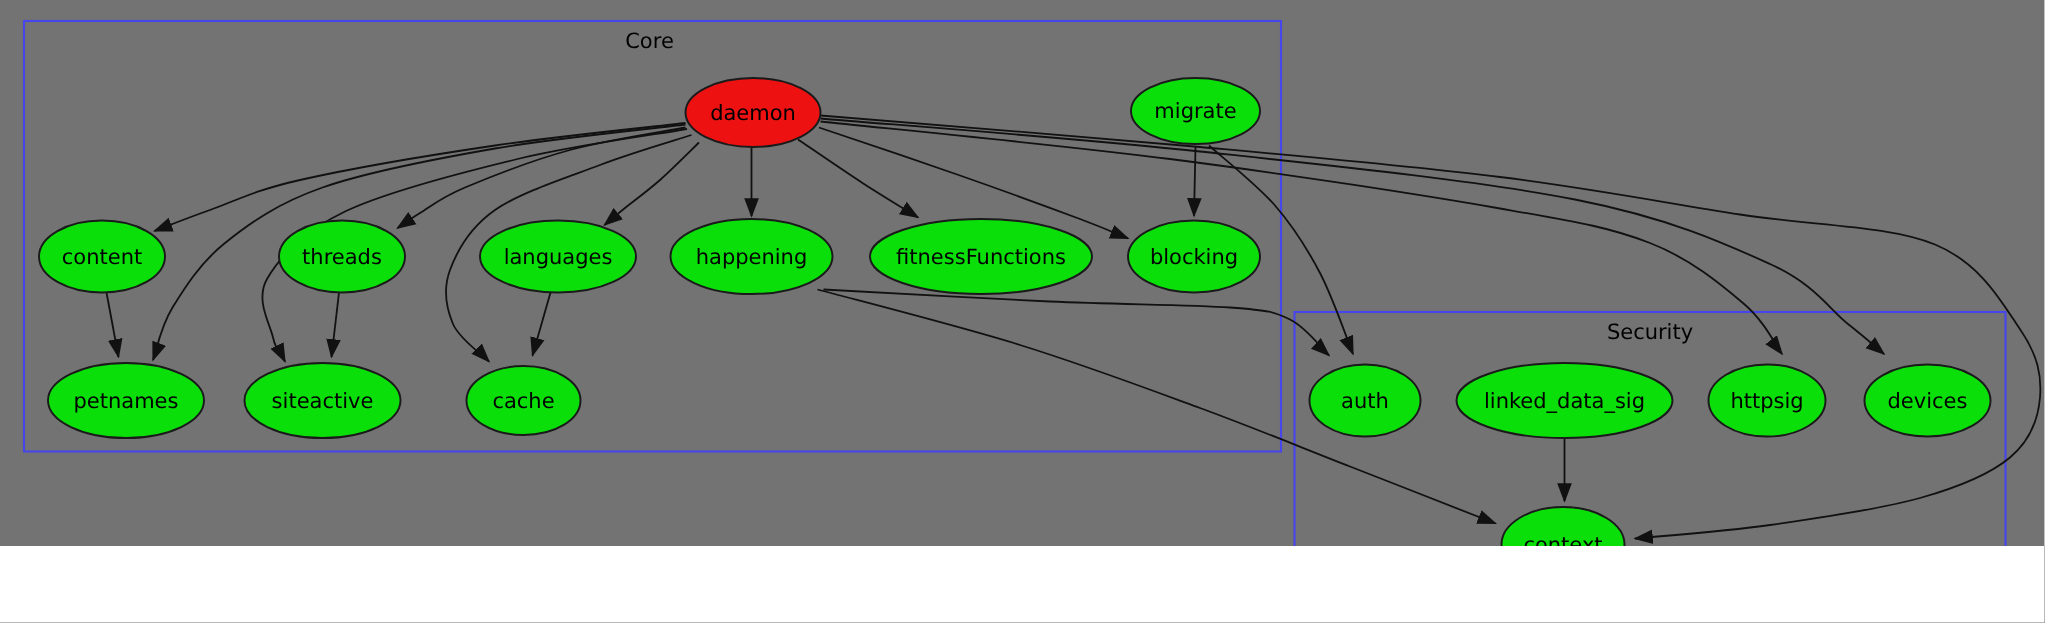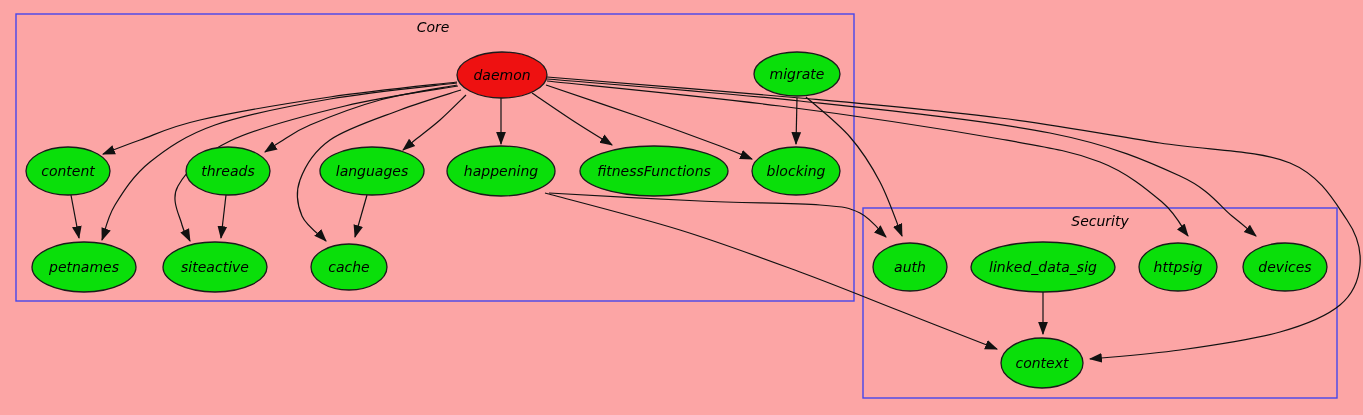--- a/index.html
+++ b/index.html
@@ -1,23 +1,22 @@
 <!DOCTYPE html>
 <html><head>
 <meta charset="utf-8">
 <style>
   html, body { margin: 0; padding: 0; background: #ffffff; }
   .stage {
     position: relative;
     width: 1363px;
-    height: 415px;
-    background: #fca5a5;
+    height: 364px;
+    background: #737373;
     font-family: "DejaVu Sans", "Liberation Sans", sans-serif;
     overflow: hidden;
-    font-style: italic;
   }
   svg { display: block; }
   .cluster-rect { fill: none; stroke-width: 1.4px; }
   .cluster-label { font-size: 14px; fill: #000000; text-anchor: middle; }
   .node-ellipse { stroke-width: 1.3px; }
   .node-label { font-size: 14px; fill: #000000; text-anchor: middle; }
   .edge-path { fill: none; stroke-width: 1.2px; }
 </style>
 </head>
 <body>

